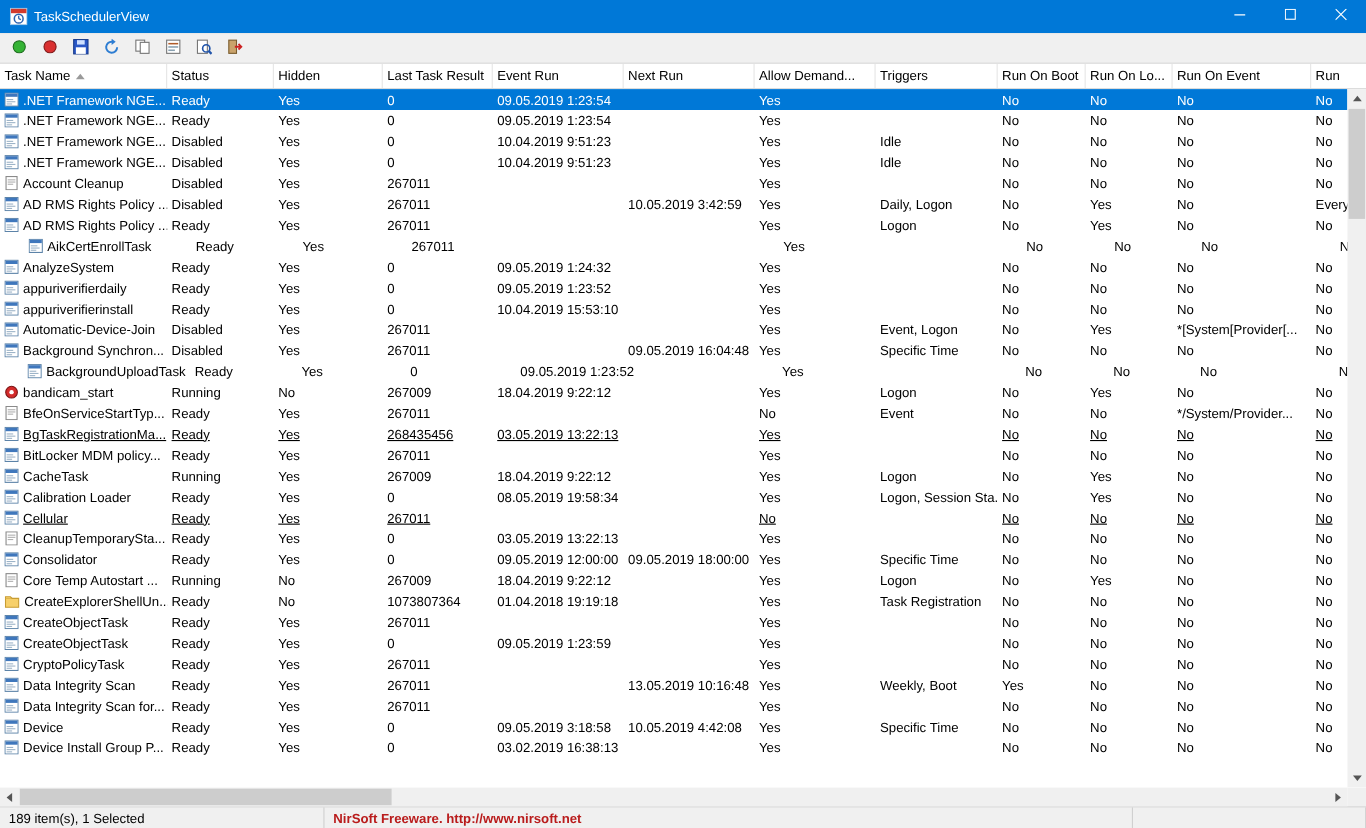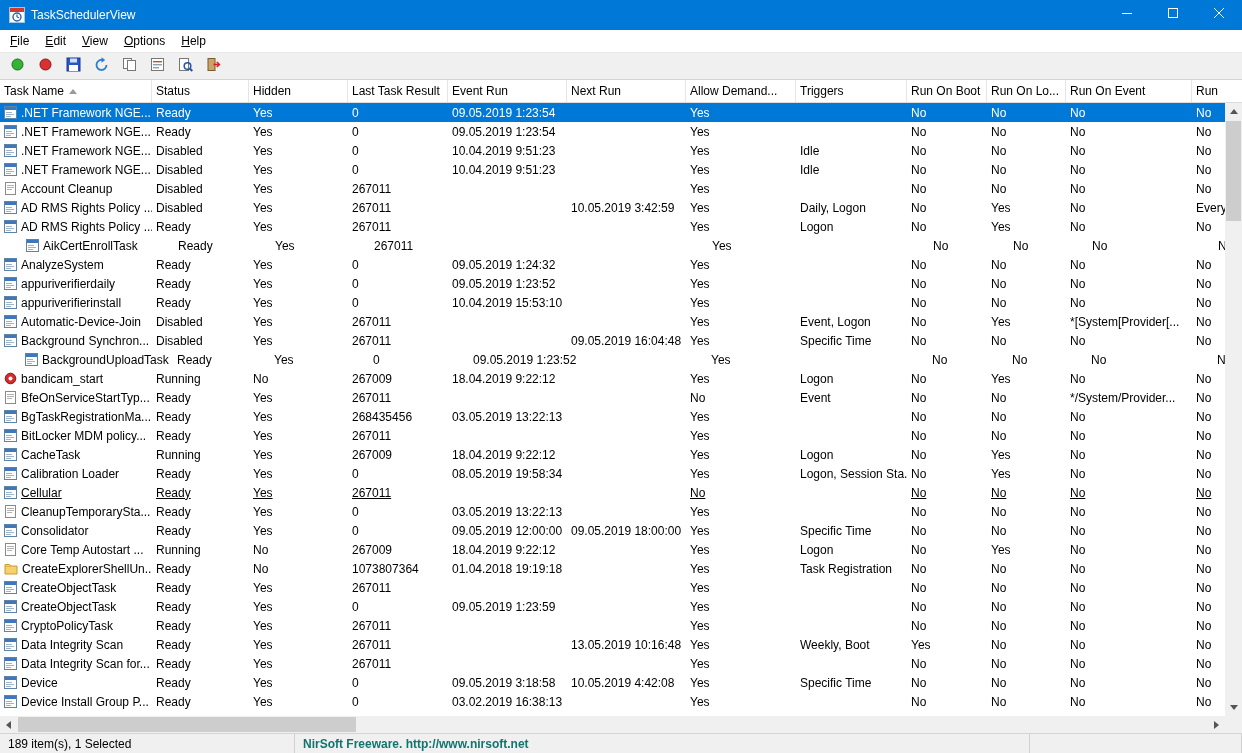--- a/index.html
+++ b/index.html
@@ -50,21 +50,21 @@
   .hthumb{position:absolute;top:1px;bottom:1px;left:18px;width:338px;background:#cdcdcd}
   .corner{width:17px;background:#f0f0f0}
   .tri-up{width:0;height:0;border-left:4px solid transparent;border-right:4px solid transparent;border-bottom:5px solid #555}
   .tri-down{width:0;height:0;border-left:4px solid transparent;border-right:4px solid transparent;border-top:5px solid #555}
   .tri-left{width:0;height:0;border-top:4px solid transparent;border-bottom:4px solid transparent;border-right:5px solid #555}
   .tri-right{width:0;height:0;border-top:4px solid transparent;border-bottom:4px solid transparent;border-left:5px solid #555}
 
   
   .statusbar{height:20px;background:#f0f0f0;border-top:1px solid #d4d4d4;display:flex;align-items:center;flex:0 0 auto}
   .sb-part{padding:0 8px;border-right:1px solid #d0d0d0;height:100%;display:flex;align-items:center;white-space:nowrap;overflow:hidden}
-  .sb-part.nirsoft{color:#0f766e;font-weight:bold}
+  .sb-part.nirsoft{color:#b91c1c;font-weight:bold}
 </style>
 </head>
 <body>
 
 <div class="window">
 
   <div class="titlebar">
     <span class="app-icon">
       <svg width="16" height="16" viewBox="0 0 16 16">
           <rect x="0.5" y="0.5" width="15" height="15" fill="#fff" stroke="#9ec7e8"></rect>
@@ -88,27 +88,20 @@
         </div>
         <div class="winbtn">
           <span><svg width="11" height="11">
               <line x1="0" y1="0" x2="10" y2="10" stroke="#fff"></line>
               <line x1="10" y1="0" x2="0" y2="10" stroke="#fff"></line>
             </svg></span>
         </div>
       </div>
   </div>
 
-  <div class="menubar">
-      <div class="menu-item"><u>F</u>ile</div>
-      <div class="menu-item"><u>E</u>dit</div>
-      <div class="menu-item"><u>V</u>iew</div>
-      <div class="menu-item"><u>O</u>ptions</div>
-      <div class="menu-item"><u>H</u>elp</div>
-    </div>
 
   <div class="toolbar">
       <div class="tb-btn">
         <span><svg width="15" height="15">
             <circle cx="7.5" cy="7.5" r="5.5" fill="#35b335" stroke="#1d6e1d"></circle>
           </svg></span>
       </div>
       <div class="tb-btn">
         <span><svg width="15" height="15">
             <circle cx="7.5" cy="7.5" r="5.5" fill="#d93030" stroke="#801818"></circle>
@@ -587,21 +580,21 @@
           <div class="cell">267011</div>
           <div class="cell"></div>
           <div class="cell"></div>
           <div class="cell">No</div>
           <div class="cell">Event</div>
           <div class="cell">No</div>
           <div class="cell">No</div>
           <div class="cell">*/System/Provider...</div>
           <div class="cell">No</div>
         </div>
-        <div class="row" style="grid-template-columns: 152px 97px 99px 100px 119px 119px 110px 111px 80px 79px 126px 60px;">
+        <div class="row" style="grid-template-columns: 152px 97px 99px 100px 119px 119px 110px 111px 80px 79px 126px 60px; text-decoration: underline;">
           <div class="cell">
             <span class="row-icon">
               <svg width="13" height="13">
                 <rect x="0.5" y="0.5" width="12" height="12" fill="#fff" stroke="#5c83a8"></rect>
                 <rect x="1" y="1" width="11" height="3" fill="#3f77bc"></rect>
                 <rect x="2" y="6" width="6" height="1" fill="#9db4c8"></rect>
                 <rect x="2" y="8" width="8" height="1" fill="#9db4c8"></rect>
                 <rect x="2" y="10" width="5" height="1" fill="#9db4c8"></rect>
               </svg>
             </span>

